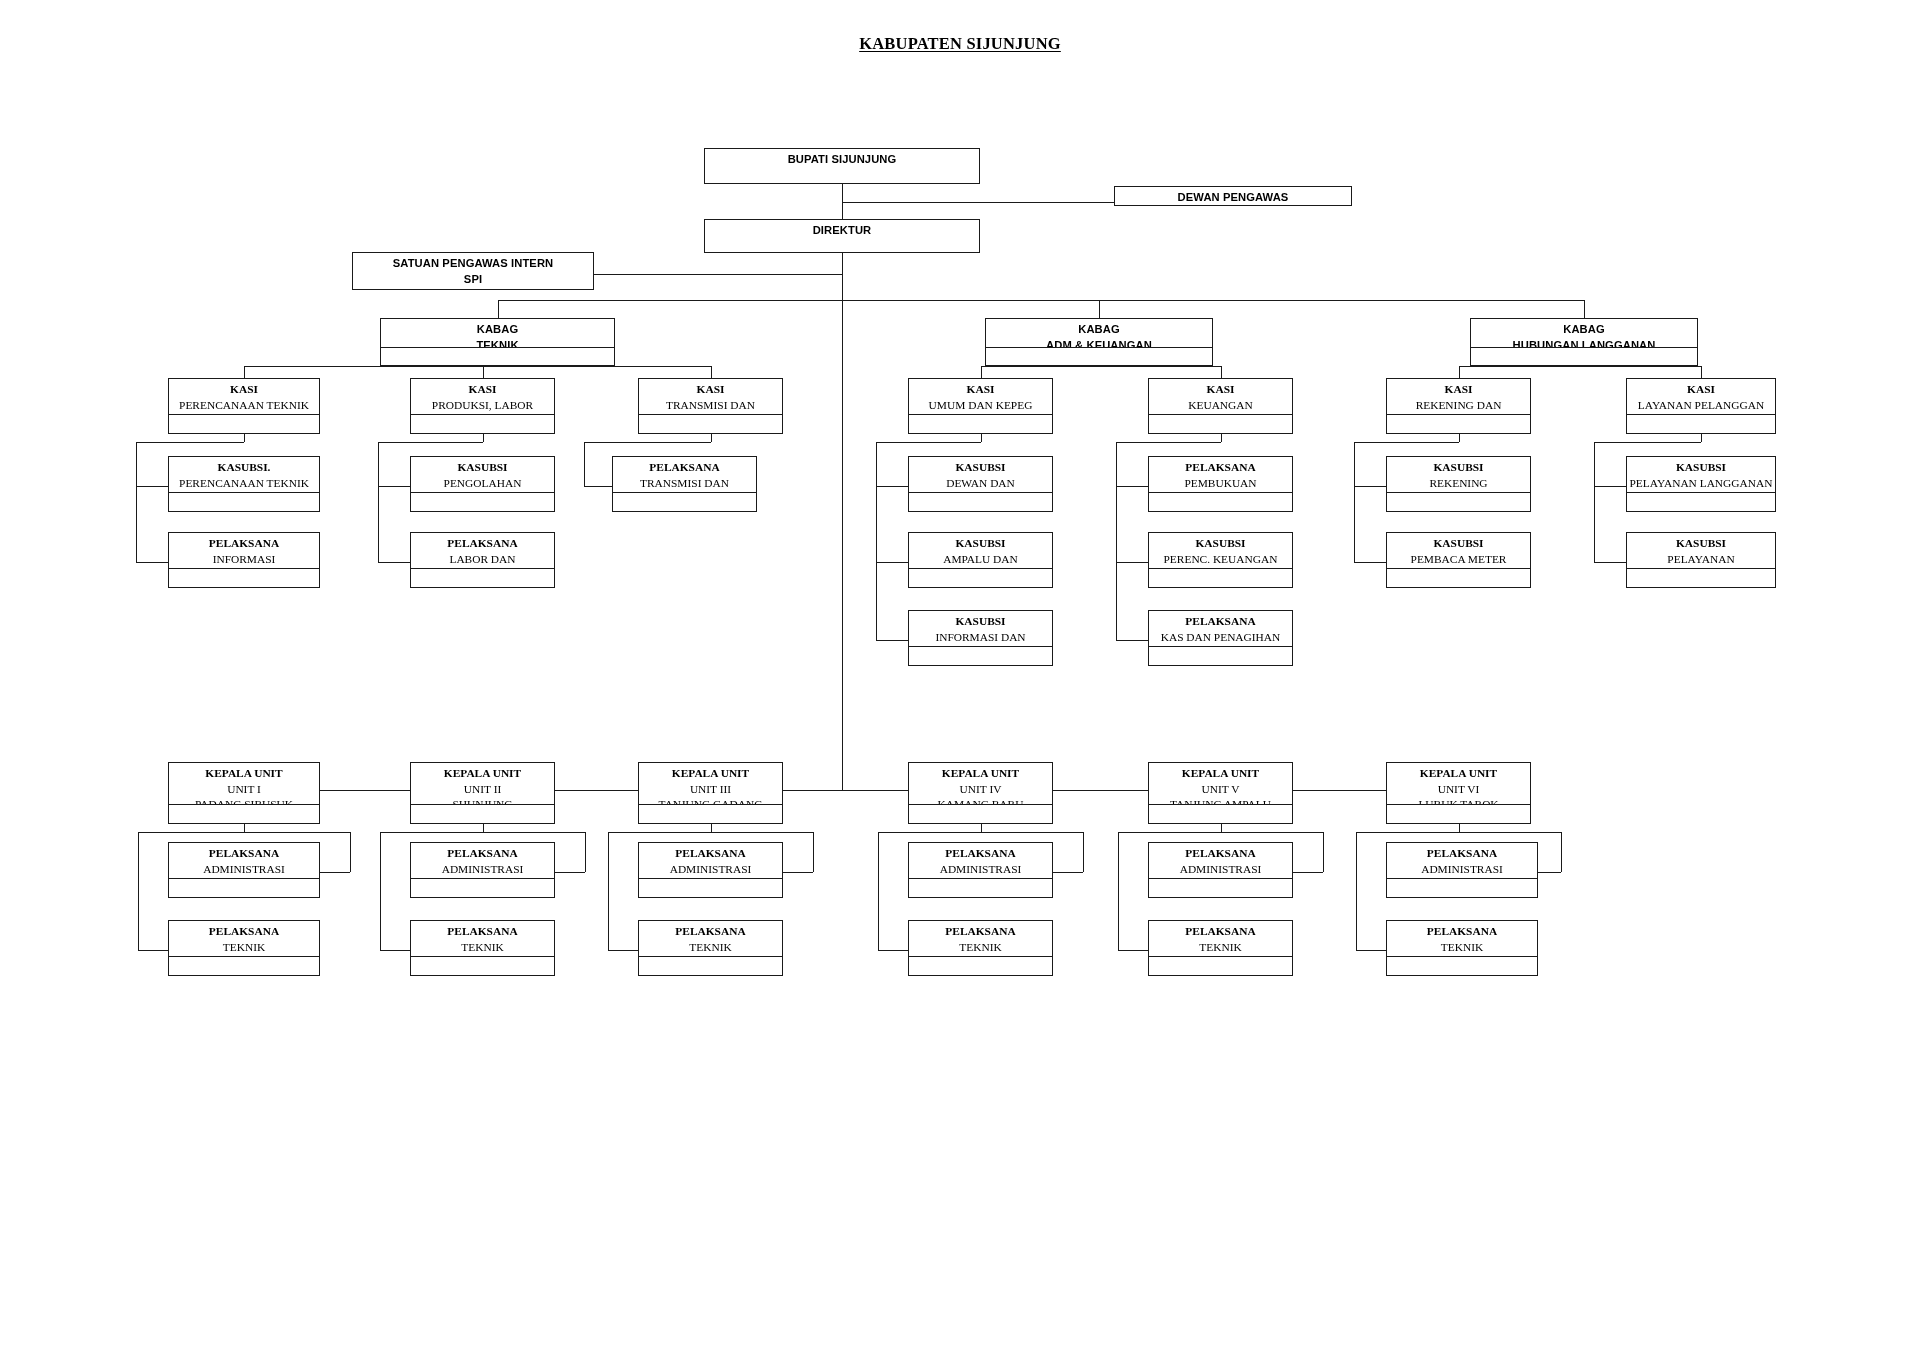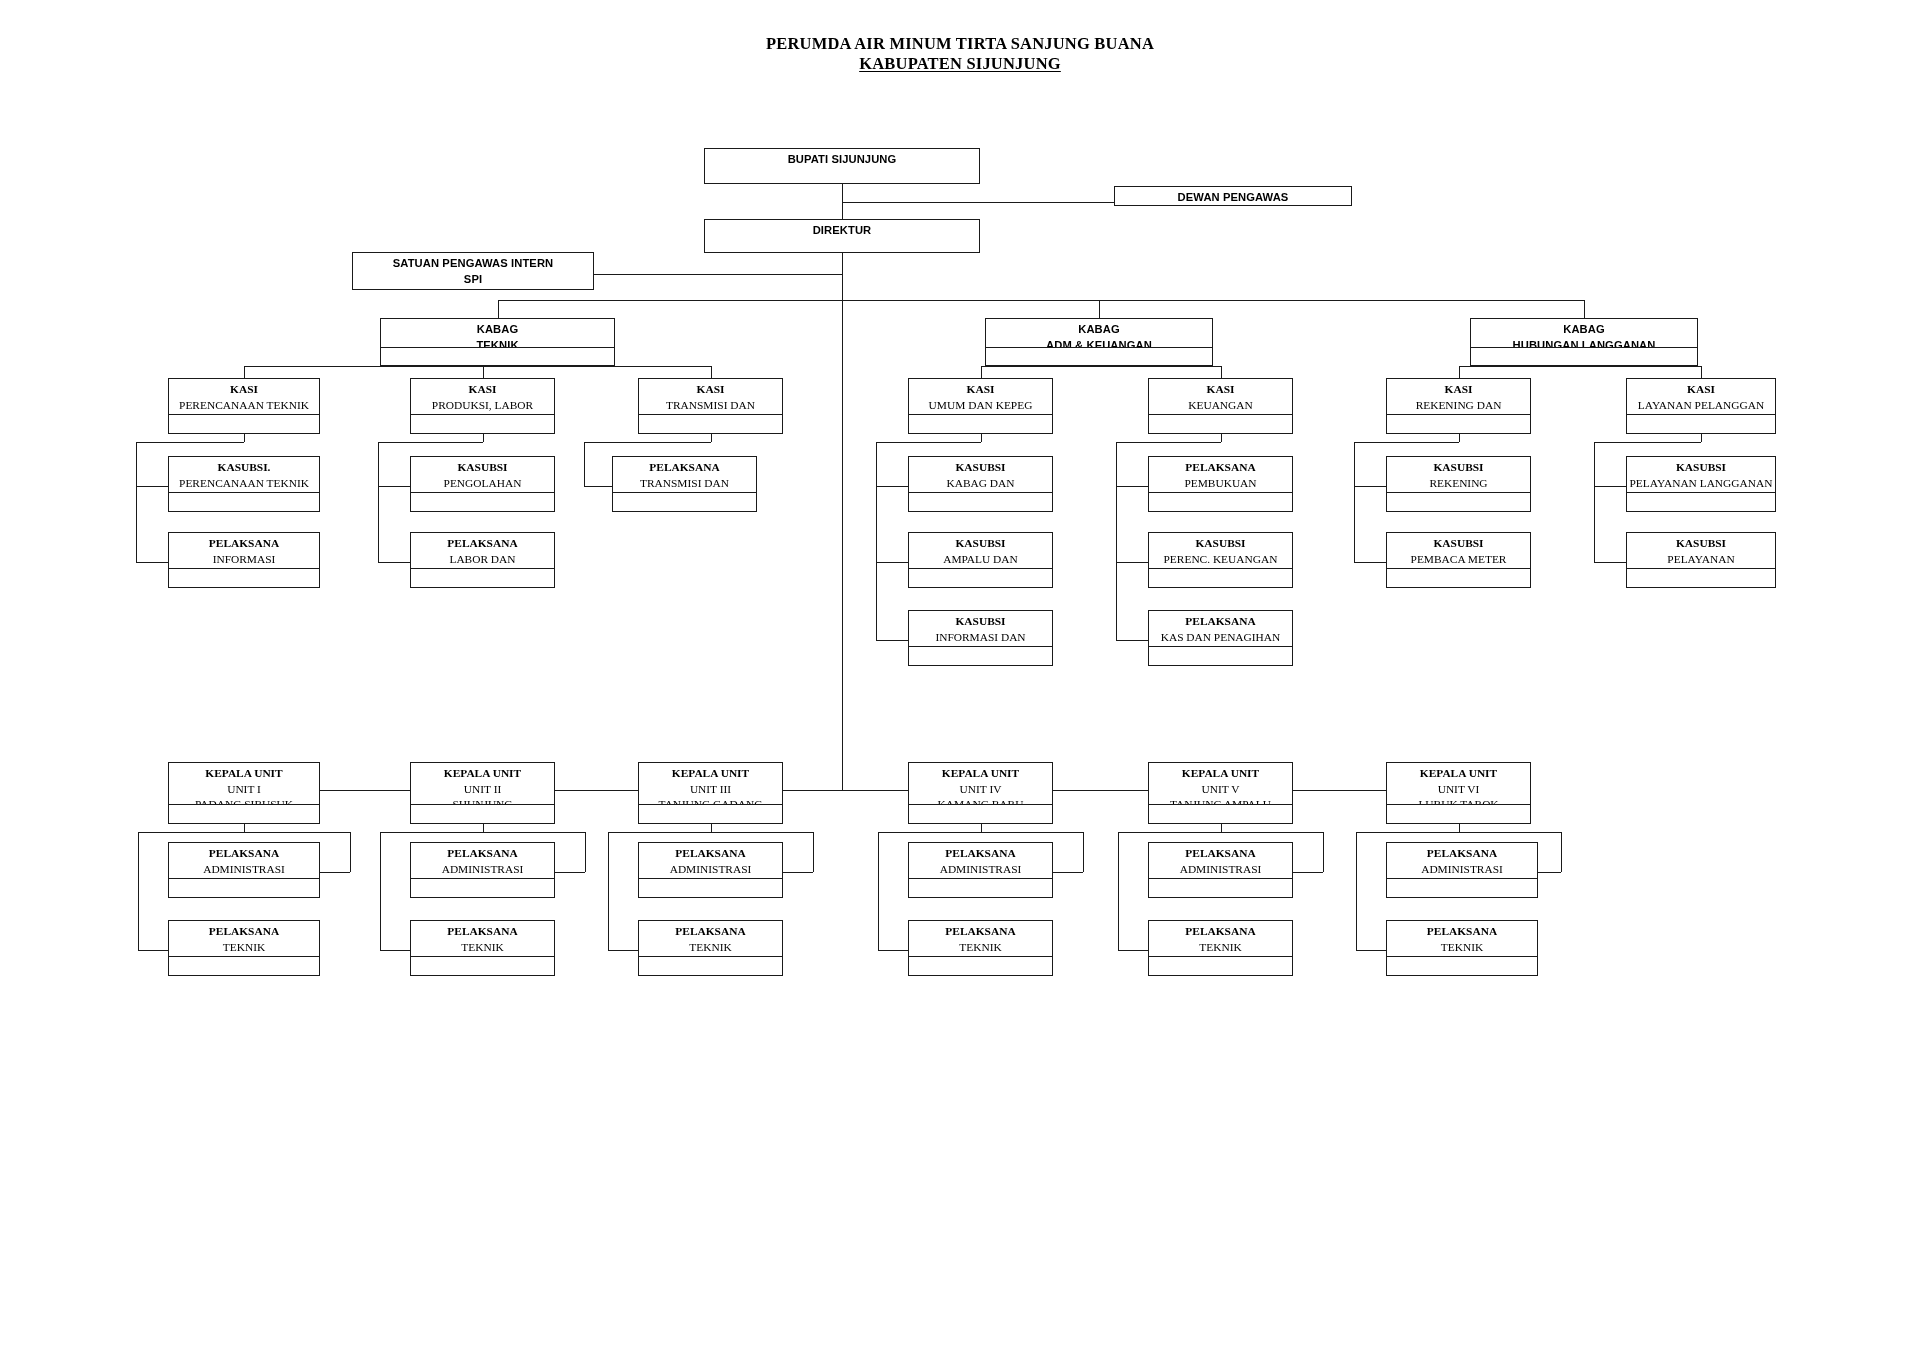--- a/index.html
+++ b/index.html
@@ -58,21 +58,20 @@
   
   .ln-h{position:absolute;height:0;border-top:1.5px solid #1a1a1a;z-index:1;}
   .ln-v{position:absolute;width:0;border-left:1.5px solid #1a1a1a;z-index:1;}
 </style>
 </head>
 <body>
 
 <div id="canvas">
 
   <div class="title-block">
-    <span class="t-line">PERUMDA AIR MINUM TIRTA SANJUNG BUANA</span>
     <span class="t-line t-underline">KABUPATEN SIJUNJUNG</span>
   </div>
 
   <div id="wires">
       <div class="ln-v" style="left: 842px; top: 184px; height: 35px;"></div>
       <div class="ln-h" style="left: 842px; top: 202px; width: 272px;"></div>
       <div class="ln-v" style="left: 842px; top: 253px; height: 537px;"></div>
       <div class="ln-h" style="left: 594px; top: 274px; width: 248px;"></div>
       <div class="ln-h" style="left: 497.5px; top: 300px; width: 1086.5px;"></div>
       <div class="ln-v" style="left: 497.5px; top: 300px; height: 18px;"></div>
@@ -308,21 +307,21 @@
         <div class="body">
           <span class="ln hd">PELAKSANA</span>
           <span class="ln">TRANSMISI DAN</span>
           <span class="ln">DISTRIBUSI</span>
         </div>
         <div class="foot" style="height: 18px;"></div>
       </div>
       <div class="node" style="left: 908px; top: 456px; width: 145px; height: 56px;">
         <div class="body">
           <span class="ln hd">KASUBSI</span>
-          <span class="ln">KABAG DAN</span>
+          <span class="ln">DEWAN DAN</span>
           <span class="ln">KEPEGAWAIAN</span>
         </div>
         <div class="foot" style="height: 18px;"></div>
       </div>
       <div class="node" style="left: 908px; top: 532px; width: 145px; height: 56px;">
         <div class="body">
           <span class="ln hd">KASUBSI</span>
           <span class="ln">AMPALU DAN</span>
           <span class="ln">PERLENGKAPAN</span>
         </div>

